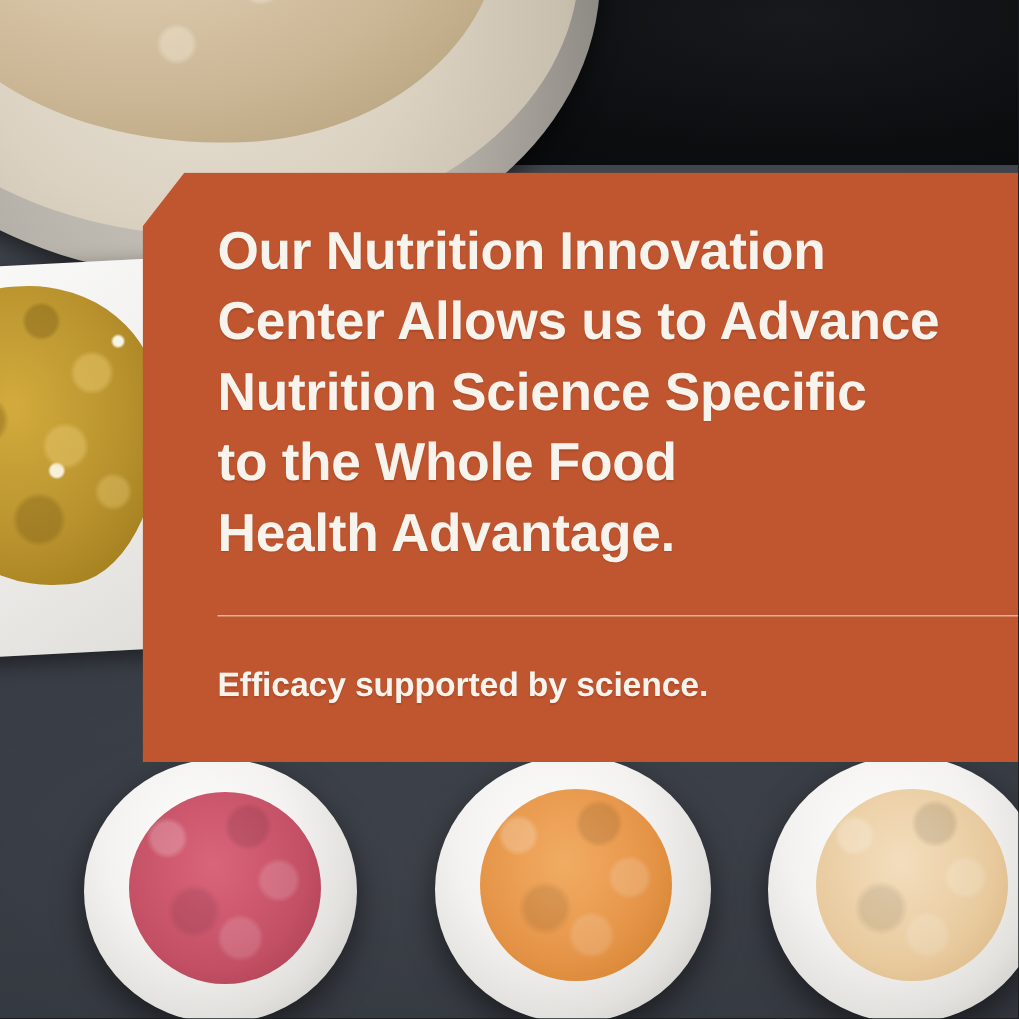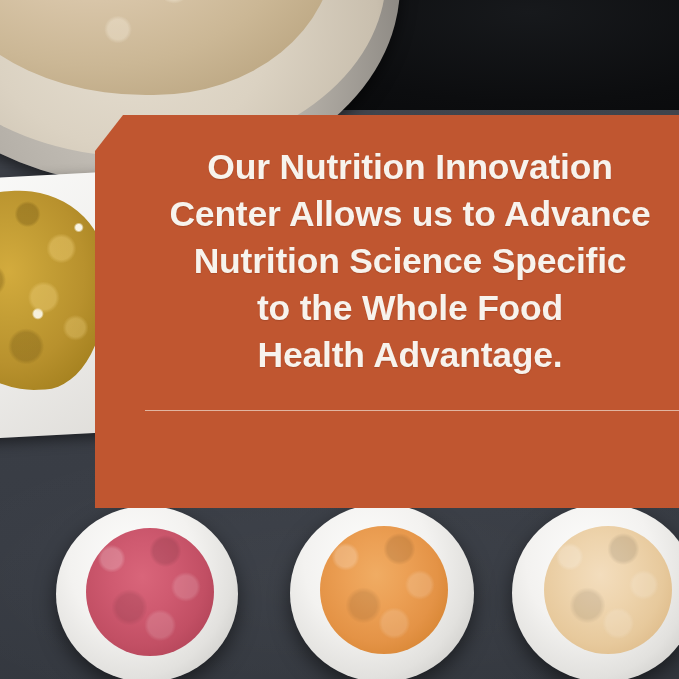--- a/index.html
+++ b/index.html
@@ -169,21 +169,20 @@
   }
 
   
   .panel {
     position: absolute;
     left: 95px; top: 115px;
     width: 584px; height: 393px;
     background: #c05630;
     clip-path: polygon(28px 0, 100% 0, 100% 100%, 0 100%, 0 36px);
     color: #f7f2ec;
-    text-align: center;
   }
   .panel-heading {
     position: absolute;
     left: 50px; top: 29px;
     width: 530px;
     font-size: 35.5px;
     line-height: 47px;
     font-weight: 700;
     letter-spacing: -0.2px;
     color: #f7f3ed;
@@ -245,15 +244,16 @@
 
   <div class="panel">
     <div class="panel-heading">Our Nutrition Innovation
 Center Allows us to Advance
 Nutrition Science Specific
 to the Whole Food
 Health Advantage.</div>
 
     <div class="panel-divider"></div>
 
+    <div class="panel-subtitle">Efficacy supported by science.</div>
   </div>
 
 </div>
 
 </body></html>

